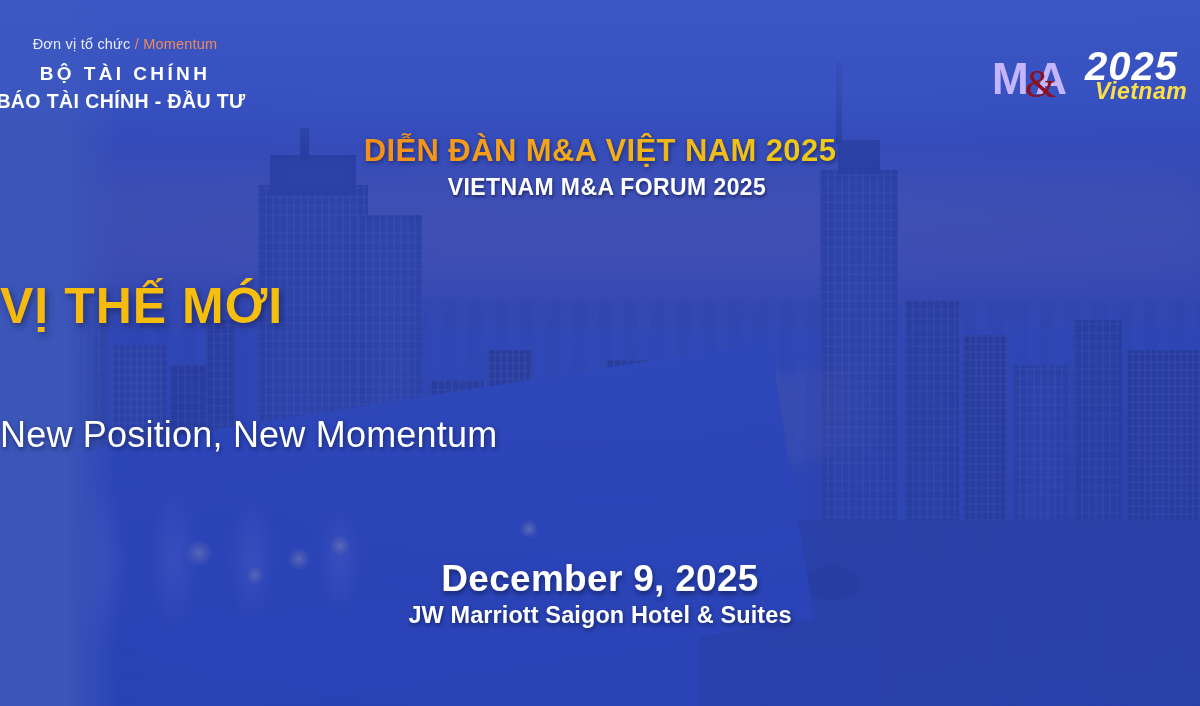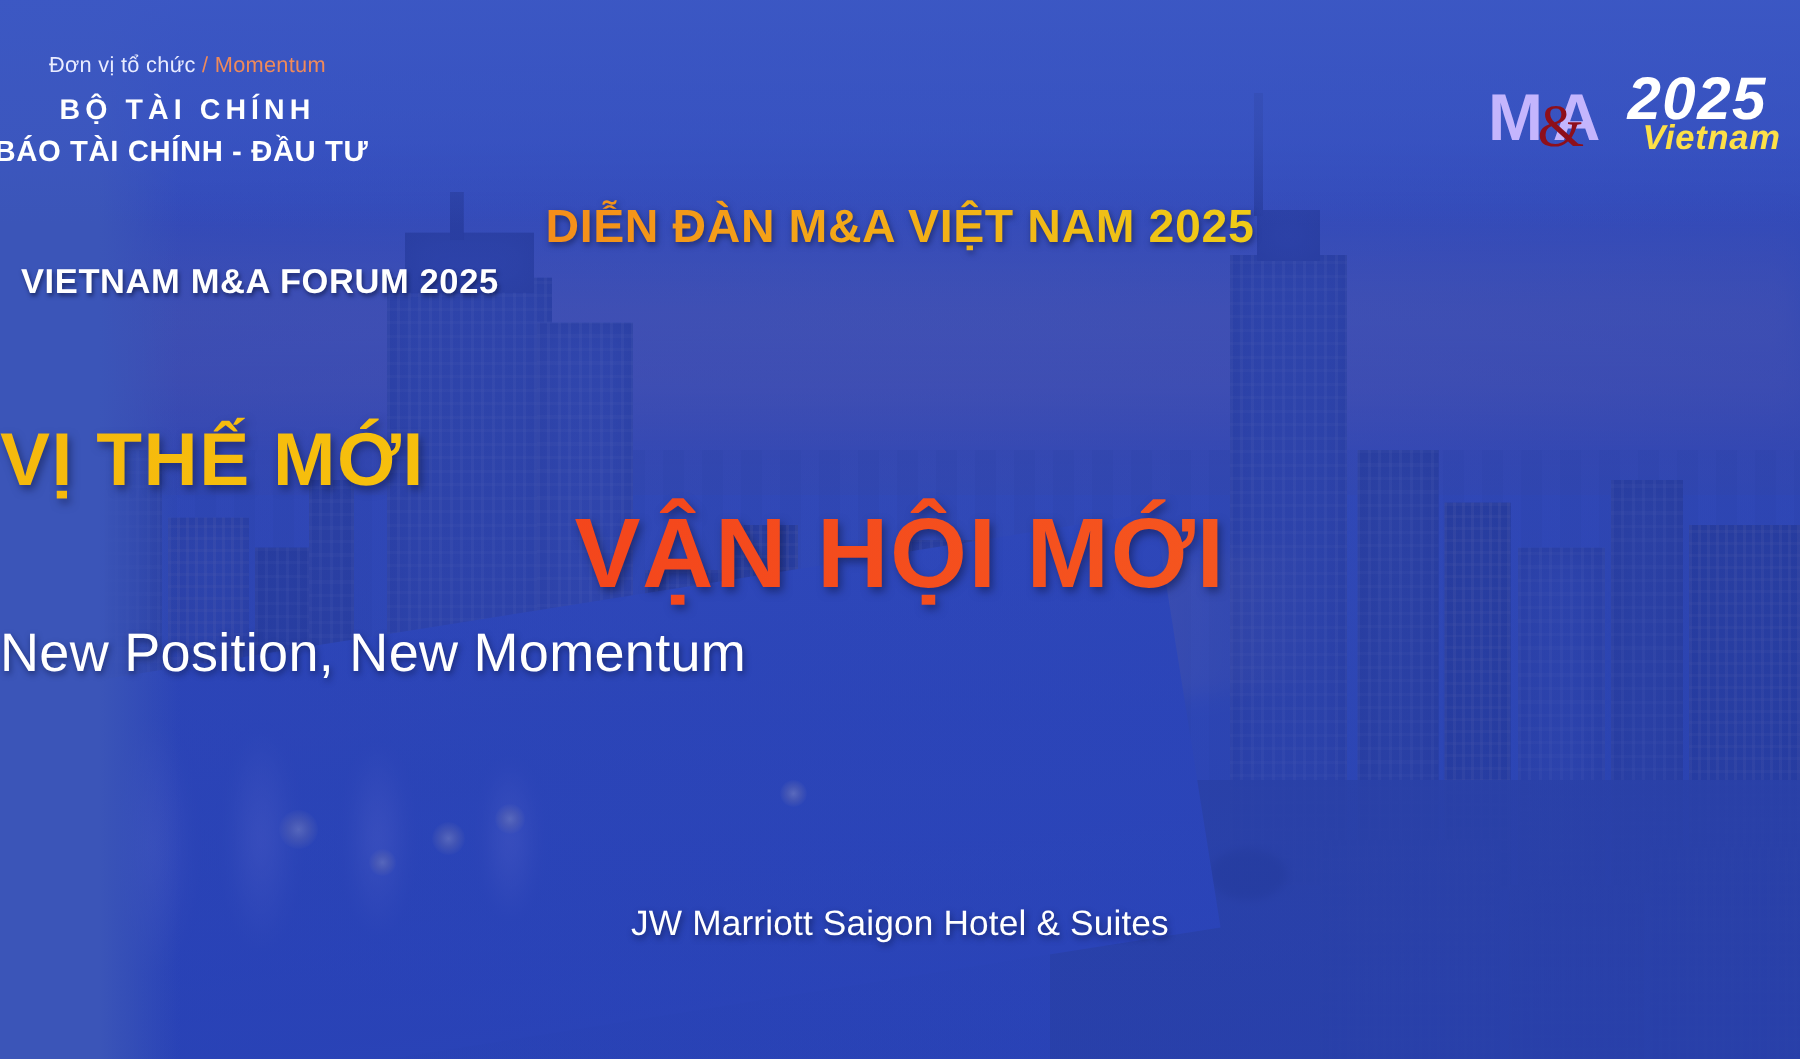--- a/index.html
+++ b/index.html
@@ -168,21 +168,21 @@
   
   .t-vi {
     position:absolute; left:0; right:0; top:133px; text-align:center;
     font-size:31px; font-weight:bold; letter-spacing:.4px;
     background:linear-gradient(90deg,#f4631e 0%, #f47a1c 18%, #f4a018 42%, #efc716 66%, #f2e020 85%, #f6ec2c 100%);
     -webkit-background-clip:text; background-clip:text; color:transparent;
     text-shadow:none;
     filter:drop-shadow(1px 2px 2px rgba(10,18,60,.55));
   }
   .t-en {
-    position:absolute; left:14px; right:0; top:174px; 
+    position:absolute; left:14px; right:0; top:174px; text-align:center;
     font-size:23px; font-weight:bold; color:#ffffff; letter-spacing:.4px;
     text-shadow:1px 2px 3px rgba(10,18,60,.6);
   }
   .h-1 {
     position:absolute; left:0; right:0; top:268px; 
     font-size:50px; font-weight:bold; letter-spacing:1px; line-height:76px;
     background:linear-gradient(90deg,#f5b90d 0%, #f7c10d 30%, #f9c80f 60%, #f6bb0c 100%);
     -webkit-background-clip:text; background-clip:text; color:transparent;
     filter:drop-shadow(2px 3px 3px rgba(10,18,60,.5));
   }
@@ -205,21 +205,21 @@
     -webkit-background-clip:text; background-clip:text; color:transparent;
     filter:drop-shadow(1px 2px 2px rgba(10,18,60,.5));
   }
   .date {
     position:absolute; left:0; right:0; top:558px; text-align:center;
     font-size:37px; font-weight:bold; color:#ffffff; letter-spacing:.3px;
     text-shadow:1px 3px 5px rgba(10,18,60,.6);
   }
   .venue {
     position:absolute; left:0; right:0; top:602px; text-align:center;
-    font-size:23.5px; font-weight:normal; color:#ffffff; letter-spacing:.1px;
+    font-size:23.5px; font-weight:bold; color:#ffffff; letter-spacing:.1px;
     text-shadow:1px 2px 4px rgba(10,18,60,.6);
   }
 </style>
 </head>
 <body>
 
 <div class="stage">
   <div class="sky"></div>
   <div class="sky-haze"></div>
 
@@ -340,18 +340,18 @@
     <div class="logo-ma">M  A</div>
     <div class="logo-amp">&amp;</div>
     <div class="logo-2025">2025</div>
     <div class="logo-vn">Vietnam</div>
   </div>
 
   <div class="t-vi">DIỄN ĐÀN M&amp;A VIỆT NAM 2025</div>
   <div class="t-en">VIETNAM M&amp;A FORUM 2025</div>
 
   <div class="h-1">VỊ THẾ MỚI</div>
-  <div class="h-2">VẬN HỘI MỚI</div>
 
   <div class="sub-en">New Position, New Momentum</div>
 
+  <div class="date">December 9, 2025</div>
   <div class="venue">JW Marriott Saigon Hotel &amp; Suites</div>
 </div>
 
 </body></html>

